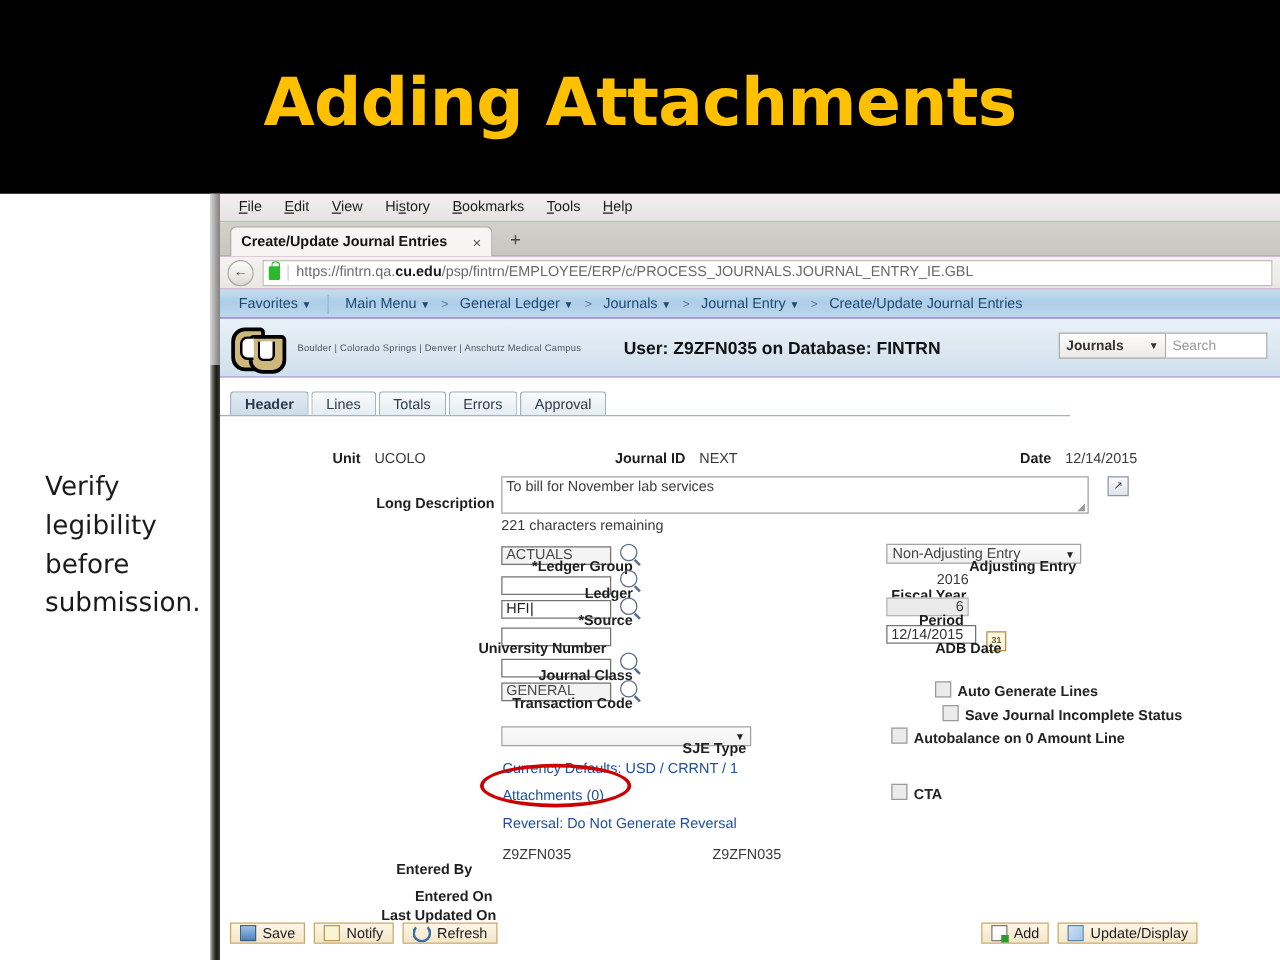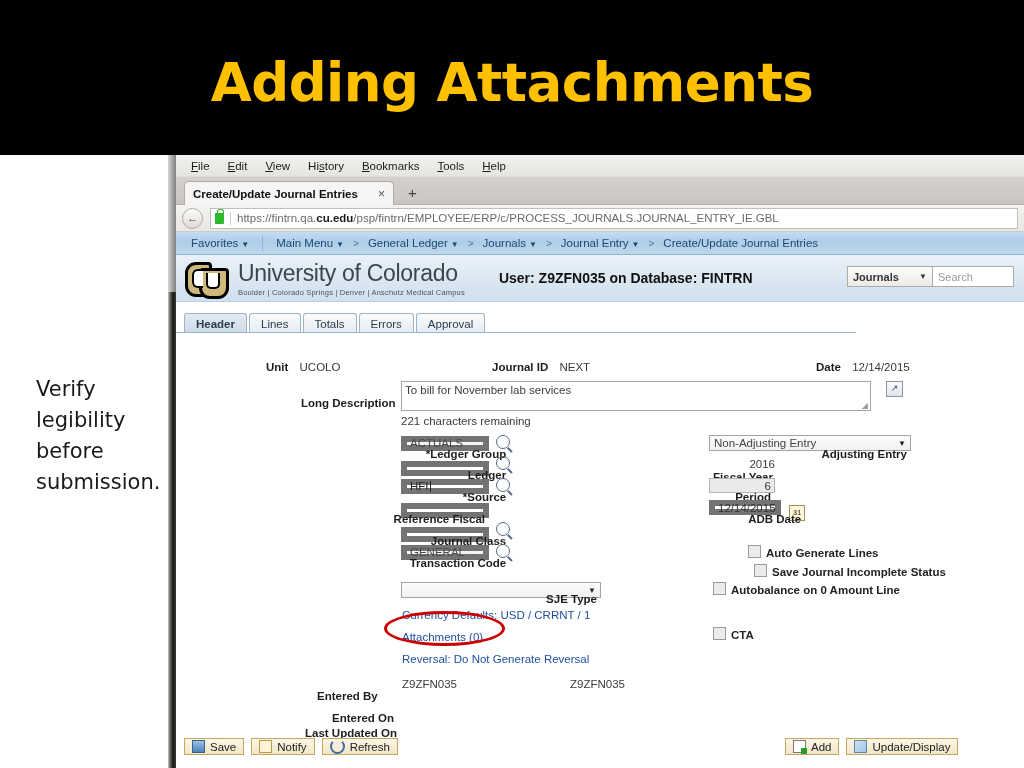--- a/index.html
+++ b/index.html
@@ -148,21 +148,21 @@
     border:1px solid #9fb4c6;border-bottom:none;border-radius:3px 3px 0 0;
     display:flex;align-items:center;padding:0 11px;font-size:11.5px;color:#2b3c4c;margin-right:2px;
   }
   .pstab.active{background:linear-gradient(to bottom,#e2eaf2,#ccdbe8);font-weight:bold;}
   .pstab-underline{position:absolute;left:0;bottom:0;width:100%;height:1px;background:#9fb4c6;}
 
   
   .form{position:relative;margin-top:12px;font-size:11.5px;color:#222;}
   .lbl-b{font-weight:bold;color:#1e1e1e;margin-top:12px;}
   .inp{
-    background:#fff;border:6px solid #737373;height:15px;font-size:11.5px;color:#333;
+    background:#fff;border:1px solid #737373;height:15px;font-size:11.5px;color:#333;
     padding:0 3px;display:inline-flex;align-items:center;box-sizing:border-box;
   }
   .inp.filled{background:#f4f4f4;color:#4a4a4a;}
   .inp.ro{background:#eaeaea;border:1px solid #b5b5b5;color:#3a3a3a;justify-content:flex-end;}
   .mag{
     display:inline-block;width:12px;height:12px;border:1.6px solid #5a6a88;border-radius:50%;
     position:relative;margin-left:4px;vertical-align:-2px;
   }
   .mag:after{content:"";position:absolute;right:-4px;bottom:-3px;width:6px;height:1.6px;background:#5a6a88;transform:rotate(45deg);}
   .sel{
@@ -260,21 +260,20 @@
   </div>
 
   <div class="psheader">
     <div class="culogo">
       <div class="ring c"></div>
       <div class="ring u"></div>
       <div class="cin"></div>
       <div class="uin"></div>
     </div>
     <div class="uni-name">
-      <div class="l1">University of Colorado</div>
       <div class="l2">Boulder | Colorado Springs | Denver | Anschutz Medical Campus</div>
     </div>
     <div class="userinfo">User: Z9ZFN035 on Database: FINTRN</div>
     <div class="searchbox">
       <div class="searchsel">
         <span>Journals</span>
         <span class="cv">▼</span>
       </div>
       <div class="searchinp">
         <span>Search</span>
@@ -343,21 +342,21 @@
       </div>
       <div style="position:absolute;left:225px;top:133px;">
         <span class="lbl-b" style="position:absolute;right:4px;top:1px;white-space:nowrap;">*Source</span>
         <span class="inp" style="width:88px;color:#222;">
             <span>HFI</span>
             <span style="width:1px;height:11px;background:#222;display:inline-block;margin-left:1px;"></span>
           </span>
         <span class="mag"></span>
       </div>
       <div style="position:absolute;left:225px;top:155px;">
-        <span class="lbl-b" style="position:absolute;right:4px;top:1px;white-space:nowrap;">Reference Fiscal</span>
+        <span class="lbl-b" style="position:absolute;right:4px;top:1px;white-space:nowrap;">University Number</span>
         <span class="inp" style="width:88px;">
             <span></span>
           </span>
       </div>
       <div style="position:absolute;left:225px;top:177px;">
         <span class="lbl-b" style="position:absolute;right:4px;top:1px;white-space:nowrap;">Journal Class</span>
         <span class="inp" style="width:88px;">
             <span></span>
           </span>
         <span class="mag"></span>
@@ -365,21 +364,21 @@
       <div style="position:absolute;left:225px;top:199px;">
         <span class="lbl-b" style="position:absolute;right:4px;top:1px;white-space:nowrap;">Transaction Code</span>
         <span class="inp filled" style="width:88px;">
             <span>GENERAL</span>
           </span>
         <span class="mag"></span>
       </div>
 
       <div style="position:absolute;left:533px;top:90px;">
         <span class="lbl-b" style="position:absolute;right:4px;top:1px;white-space:nowrap;">Adjusting Entry</span>
-        <span class="sel" style="width:202px;gap:28px;">
+        <span class="sel" style="width:156px;gap:28px;">
           <span>Non-Adjusting Entry</span>
           <span class="cv">▼</span>
         </span>
       </div>
       <div style="position:absolute;left:533px;top:113px;">
         <span class="lbl-b" style="position:absolute;right:2px;top:1px;white-space:nowrap;">Fiscal Year</span>
         <span style="display:inline-block;width:66px;text-align:right;color:#3a3a3a;">2016</span>
       </div>
       <div style="position:absolute;left:533px;top:133px;">
         <span class="lbl-b" style="position:absolute;right:4px;top:1px;white-space:nowrap;">Period</span>

